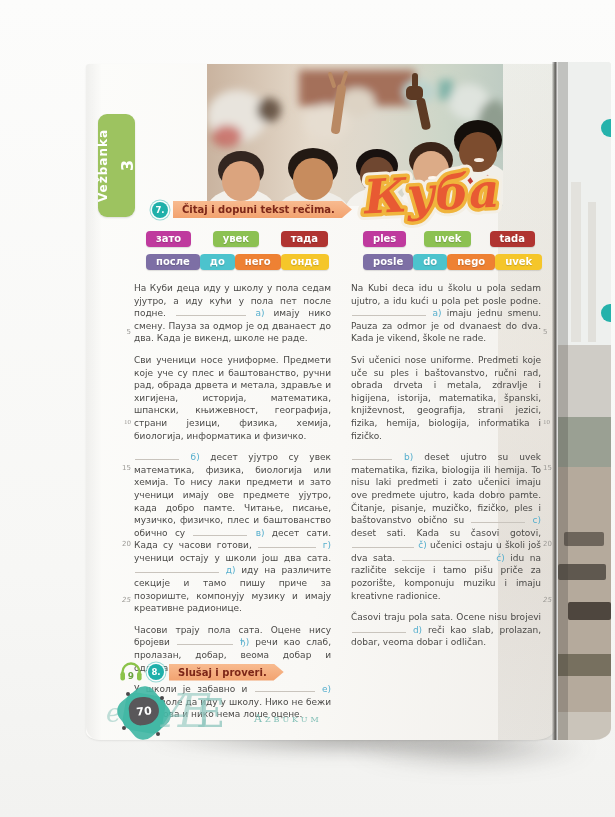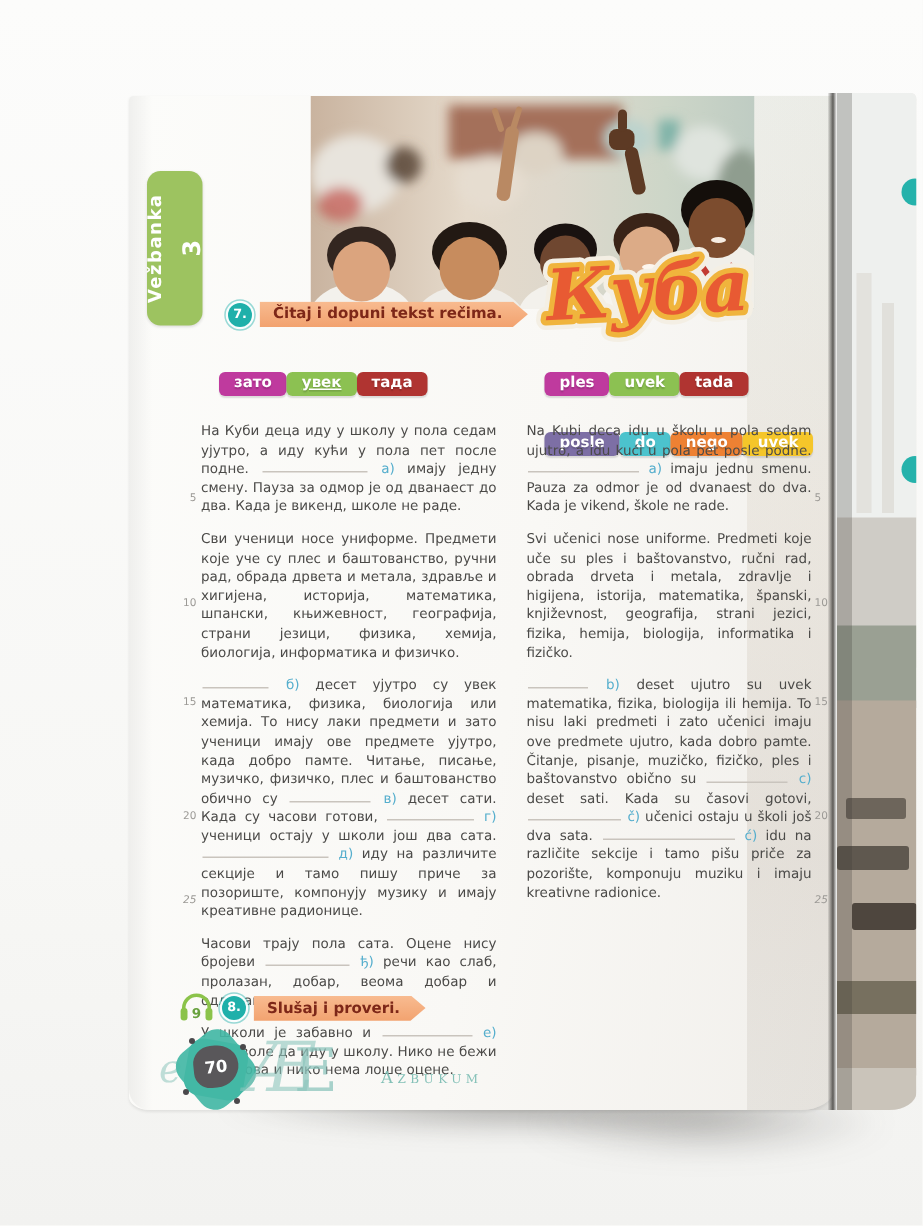--- a/index.html
+++ b/index.html
@@ -52,38 +52,38 @@
     box-shadow:0 0 0 1.5px rgba(255,255,255,.95),0 0 0 2.5px rgba(31,176,170,.45);flex:0 0 auto;}
   .ex-banner{background:linear-gradient(180deg,#f8bb90,#f2a26f);color:#7d2718;
     font-weight:bold;font-size:10px;padding:3px 17px 3px 9px;white-space:nowrap;
     clip-path:polygon(0 0,calc(100% - 10px) 0,100% 50%,calc(100% - 10px) 100%,0 100%);}
   .hp-icon{width:24px;height:22px;flex:0 0 auto;}
 
   
   .chip-group{position:absolute;display:flex;flex-direction:column;gap:7px;}
   .chips-cyr{left:60px;top:167px;width:182px;}
   .chips-lat{left:277px;top:167px;width:172px;}
-  .chip-row{display:flex;margin-top:17px;}
+  .chip-row{display:flex;justify-content:space-between;}
   .chip{display:inline-block;color:#fff;font-weight:bold;font-size:10px;
     padding:2px 10px 3px 10px;border-radius:4px;box-shadow:0 1px 1px rgba(0,0,0,.12);
     text-shadow:0 1px 1px rgba(0,0,0,.18);}
 
   
   .col{position:absolute;top:218px;font-size:9px;line-height:12.6px;color:#4b4a48;
     text-align:justify;}
   .col-cyr{left:48px;width:197px;}
   .col-lat{left:265px;width:190px;}
   .para{margin:0 0 9px 0;}
   .lbl{color:#55aecd;}
   .blank{display:inline-block;height:7px;border-bottom:1px solid #c9c4bd;margin:0 1px;}
   .lns{position:absolute;top:0;bottom:0;width:14px;font-size:7px;color:#9c9a96;}
   .col-cyr .lns{left:-17px;text-align:right;}
   .col-lat .lns{right:-16px;text-align:left;}
   .ln{position:absolute;left:0;right:0;}
-  .ln:nth-child(1){top:44px;}.ln:nth-child(2){top:114px;}.ln:nth-child(3){top:180px;}
+  .ln:nth-child(1){top:44px;}.ln:nth-child(2){top:134px;font-family:Liberation Serif, serif;}.ln:nth-child(3){top:180px;}
   .ln:nth-child(4){top:256px;}.ln:nth-child(5){top:312px;font-style:italic;}
 
   
   .footer{position:absolute;left:20px;top:626px;width:330px;height:50px;}
   .m0{position:absolute;left:0;top:8px;font-family:"DejaVu Serif",serif;font-size:26px;
     color:rgba(140,196,188,.55);font-style:italic;}
   .page-badge{position:absolute;left:14px;top:0;width:48px;height:46px;}
   .cog{position:absolute;inset:4px;background:#43b7a5;border-radius:10px;transform:rotate(10deg);}
   .cog::before{content:"";position:absolute;inset:-3px;background:#43b7a5;border-radius:12px;
     transform:rotate(40deg);opacity:.92;}
@@ -192,22 +192,28 @@
     <div class="ex-row ex7">
       <span class="ex-circle">
         <span>7.</span>
       </span>
       <span class="ex-banner">Čitaj i dopuni tekst rečima.</span>
     </div>
 
     <div class="chip-group chips-cyr">
       <div class="chip-row">
           <span class="chip" style="background: rgb(191, 58, 158);">зато</span>
-          <span class="chip" style="background: rgb(140, 193, 82); text-decoration: underline;">увек</span>
+          <span class="chip" style="background: rgb(140, 193, 82);">увек</span>
           <span class="chip" style="background: rgb(176, 52, 49);">тада</span>
+        </div>
+      <div class="chip-row">
+          <span class="chip" style="background: rgb(125, 111, 165);">после</span>
+          <span class="chip" style="background: rgb(76, 195, 205);">до</span>
+          <span class="chip" style="background: rgb(238, 129, 51);">него</span>
+          <span class="chip" style="background: rgb(245, 198, 42);">онда</span>
         </div>
     </div>
     <div class="chip-group chips-lat">
       <div class="chip-row">
           <span class="chip" style="background: rgb(191, 58, 158);">ples</span>
           <span class="chip" style="background: rgb(140, 193, 82);">uvek</span>
           <span class="chip" style="background: rgb(176, 52, 49);">tada</span>
         </div>
       <div class="chip-row">
           <span class="chip" style="background: rgb(125, 111, 165);">posle</span>
@@ -218,38 +224,39 @@
     </div>
 
     <div class="col col-cyr">
       <div class="lns">
           <span class="ln">5</span>
           <span class="ln">10</span>
           <span class="ln">15</span>
           <span class="ln">20</span>
           <span class="ln">25</span>
         </div>
-      <p class="para"><span>На Куби деца иду у школу у пола седам ујутро, а иду кући у пола пет после подне. </span><span class="blank" style="width: 70px;"></span><span class="lbl"> а) </span><span>имају једну смену. Пауза за одмор је од дванаест до два. Када је викенд, школе не раде.</span></p>
+      <p class="para"><span>На Куби деца иду у школу у пола седам ујутро, а иду кући у пола пет после подне. </span><span class="blank" style="width: 70px;"></span><span class="lbl"> а) </span><span>имају нико смену. Пауза за одмор је од дванаест до два. Када је викенд, школе не раде.</span></p>
       <p class="para"><span>Сви ученици носе униформе. Предмети које уче су плес и баштованство, ручни рад, обрада дрвета и метала, здравље и хигијена, историја, математика, шпански, књижевност, географија, страни језици, физика, хемија, биологија, информатика и физичко.</span></p>
       <p class="para"><span class="blank" style="width: 44px;"></span><span class="lbl"> б) </span><span>десет ујутро су увек математика, физика, биологија или хемија. То нису лаки предмети и зато ученици имају ове предмете ујутро, када добро памте. Читање, писање, музичко, физичко, плес и баштованство обично су </span><span class="blank" style="width: 54px;"></span><span class="lbl"> в) </span><span>десет сати. Када су часови готови, </span><span class="blank" style="width: 58px;"></span><span class="lbl"> г) </span><span>ученици остају у школи још два сата. </span><span class="blank" style="width: 84px;"></span><span class="lbl"> д) </span><span>иду на различите секције и тамо пишу приче за позориште, компонују музику и имају креативне радионице.</span></p>
       <p class="para"><span>Часови трају пола сата. Оцене нису бројеви </span><span class="blank" style="width: 56px;"></span><span class="lbl"> ђ) </span><span>речи као слаб, пролазан, добар, веома добар и одличан.</span></p>
       <p class="para"><span>У школи је забавно и </span><span class="blank" style="width: 60px;"></span><span class="lbl"> е) </span><span>деца воле да иду у школу. Нико не бежи са часова и нико нема лоше оцене.</span></p>
     </div>
 
     <div class="col col-lat">
       <div class="lns">
           <span class="ln">5</span>
           <span class="ln">10</span>
           <span class="ln">15</span>
           <span class="ln">20</span>
           <span class="ln">25</span>
         </div>
       <p class="para"><span>Na Kubi deca idu u školu u pola sedam ujutro, a idu kući u pola pet posle podne. </span><span class="blank" style="width: 74px;"></span><span class="lbl"> a) </span><span>imaju jednu smenu. Pauza za odmor je od dvanaest do dva. Kada je vikend, škole ne rade.</span></p>
       <p class="para"><span>Svi učenici nose uniforme. Predmeti koje uče su ples i baštovanstvo, ručni rad, obrada drveta i metala, zdravlje i higijena, istorija, matematika, španski, književnost, geografija, strani jezici, fizika, hemija, biologija, informatika i fizičko.</span></p>
       <p class="para"><span class="blank" style="width: 40px;"></span><span class="lbl"> b) </span><span>deset ujutro su uvek matematika, fizika, biologija ili hemija. To nisu laki predmeti i zato učenici imaju ove predmete ujutro, kada dobro pamte. Čitanje, pisanje, muzičko, fizičko, ples i baštovanstvo obično su </span><span class="blank" style="width: 54px;"></span><span class="lbl"> c) </span><span>deset sati. Kada su časovi gotovi, </span><span class="blank" style="width: 62px;"></span><span class="lbl"> č) </span><span>učenici ostaju u školi još dva sata. </span><span class="blank" style="width: 88px;"></span><span class="lbl"> ć) </span><span>idu na različite sekcije i tamo pišu priče za pozorište, komponuju muziku i imaju kreativne radionice.</span></p>
+      <p class="para"><span>Časovi traju pola sata. Ocene nisu brojevi </span><span class="blank" style="width: 54px;"></span><span class="lbl"> d) </span><span>reči kao slab, prolazan, dobar, veoma dobar i odličan.</span></p>
     </div>
 
     <div class="ex-row ex8">
       <svg class="hp-icon" viewBox="0 0 24 22">
         <path d="M3.5 15 V11 A8.5 8.5 0 0 1 20.5 11 V15" fill="none" stroke="#8bc34a" stroke-width="2.4" stroke-linecap="round"></path>
         <rect x="1.4" y="11" width="4.6" height="8.4" rx="2.2" fill="#8bc34a"></rect>
         <rect x="18" y="11" width="4.6" height="8.4" rx="2.2" fill="#8bc34a"></rect>
         <text x="12" y="17.5" font-size="9" font-weight="bold" fill="#69a23f" text-anchor="middle">9</text>
       </svg>
       <span class="ex-circle">

